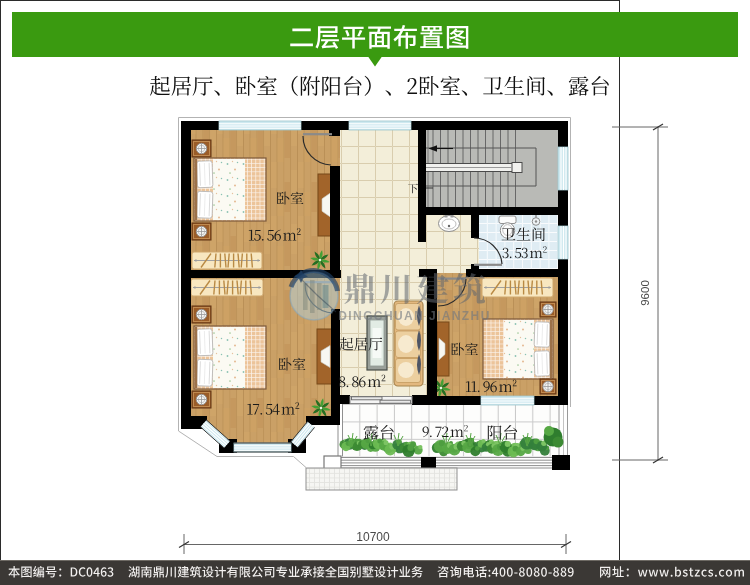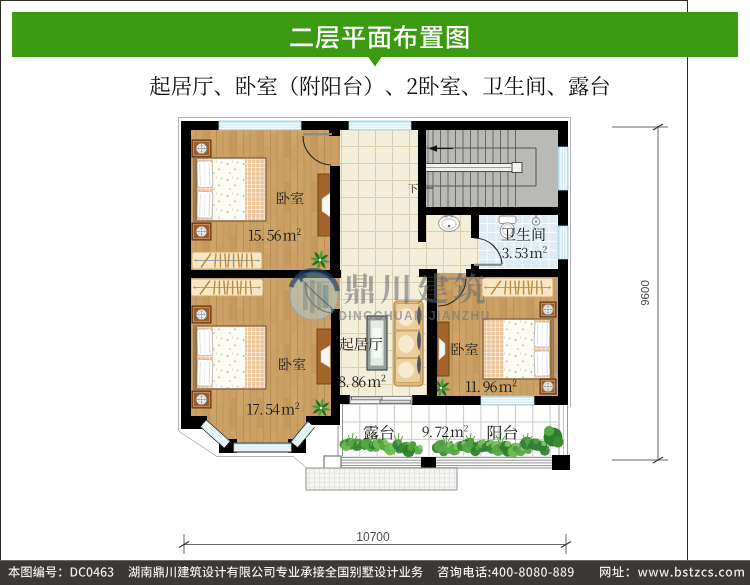--- a/index.html
+++ b/index.html
@@ -1,16 +1,16 @@
 <!DOCTYPE html>
 <html><head><meta charset="utf-8">
 <style>
 html,body{margin:0;padding:0;width:750px;height:585px;background:#fff;overflow:hidden;
 font-family:"Liberation Sans",sans-serif;}
-#page{position:relative;width:688px;height:585px;outline:1px solid #2b2b2b;outline-offset:-1px;}
+#page{position:relative;width:620px;height:585px;outline:1px solid #2b2b2b;outline-offset:-1px;}
 svg{position:absolute;left:0;top:0;display:block;}
 </style></head>
 <body>
 
 <div id="page">
 <svg width="750" height="585" viewBox="0 0 750 585" shape-rendering="auto">
 <defs>
 <pattern id="wood" width="27" height="54" patternUnits="userSpaceOnUse">
 <rect width="27" height="54" fill="#caa066"></rect>
 <rect x="6.5" width="1" height="54" fill="#ab8048" opacity="0.42"></rect>

